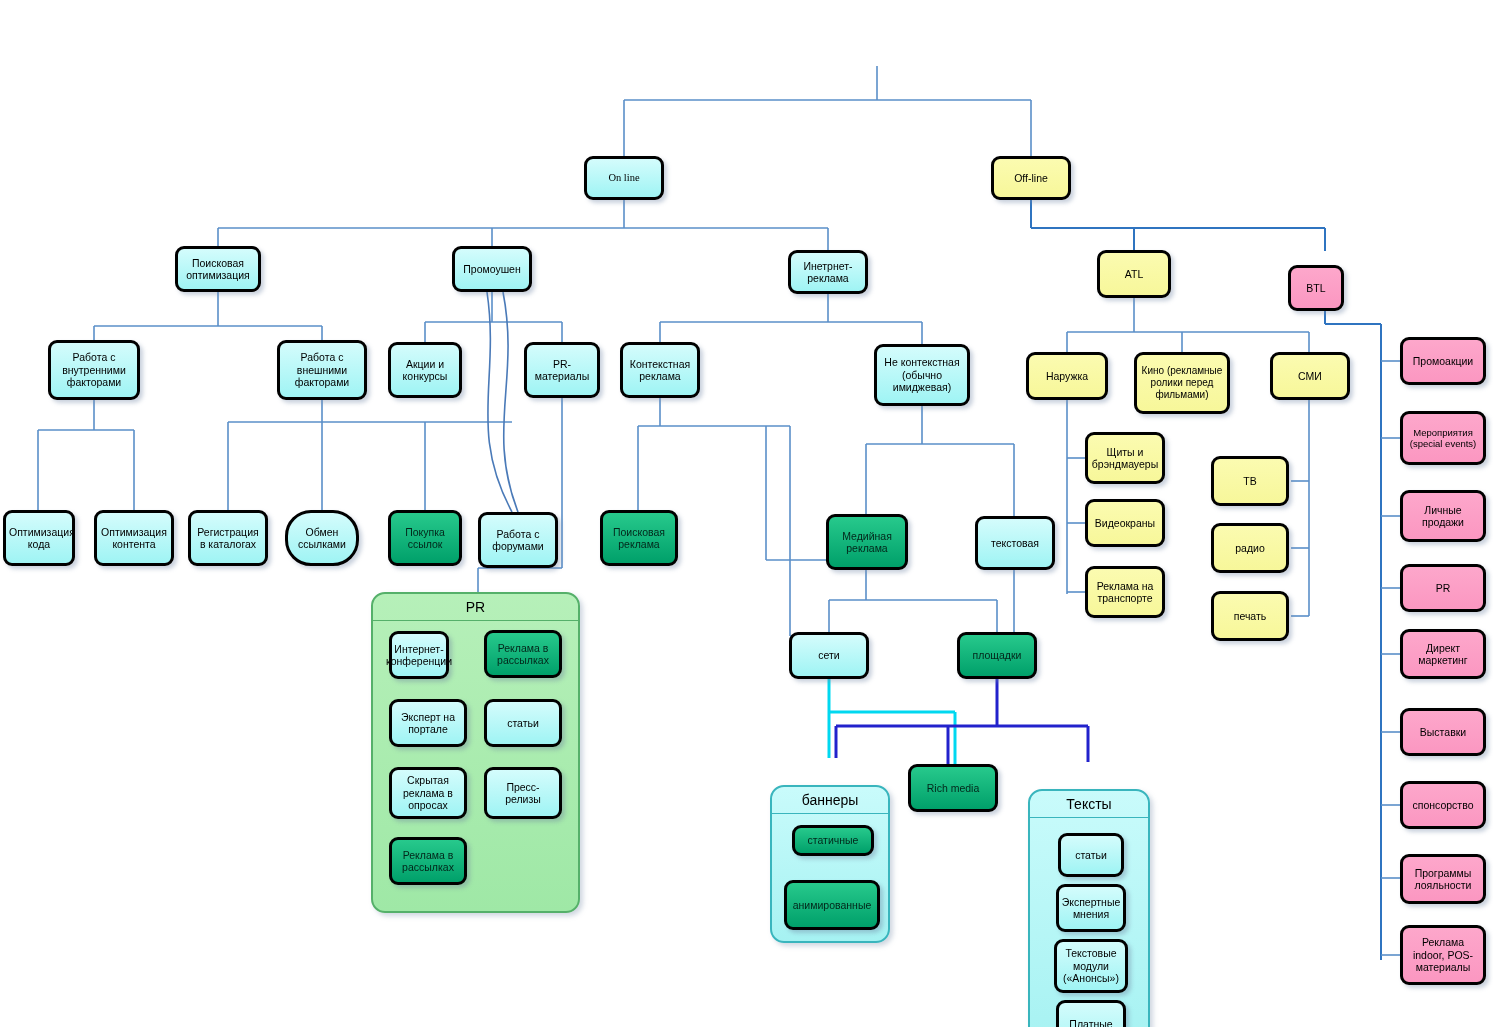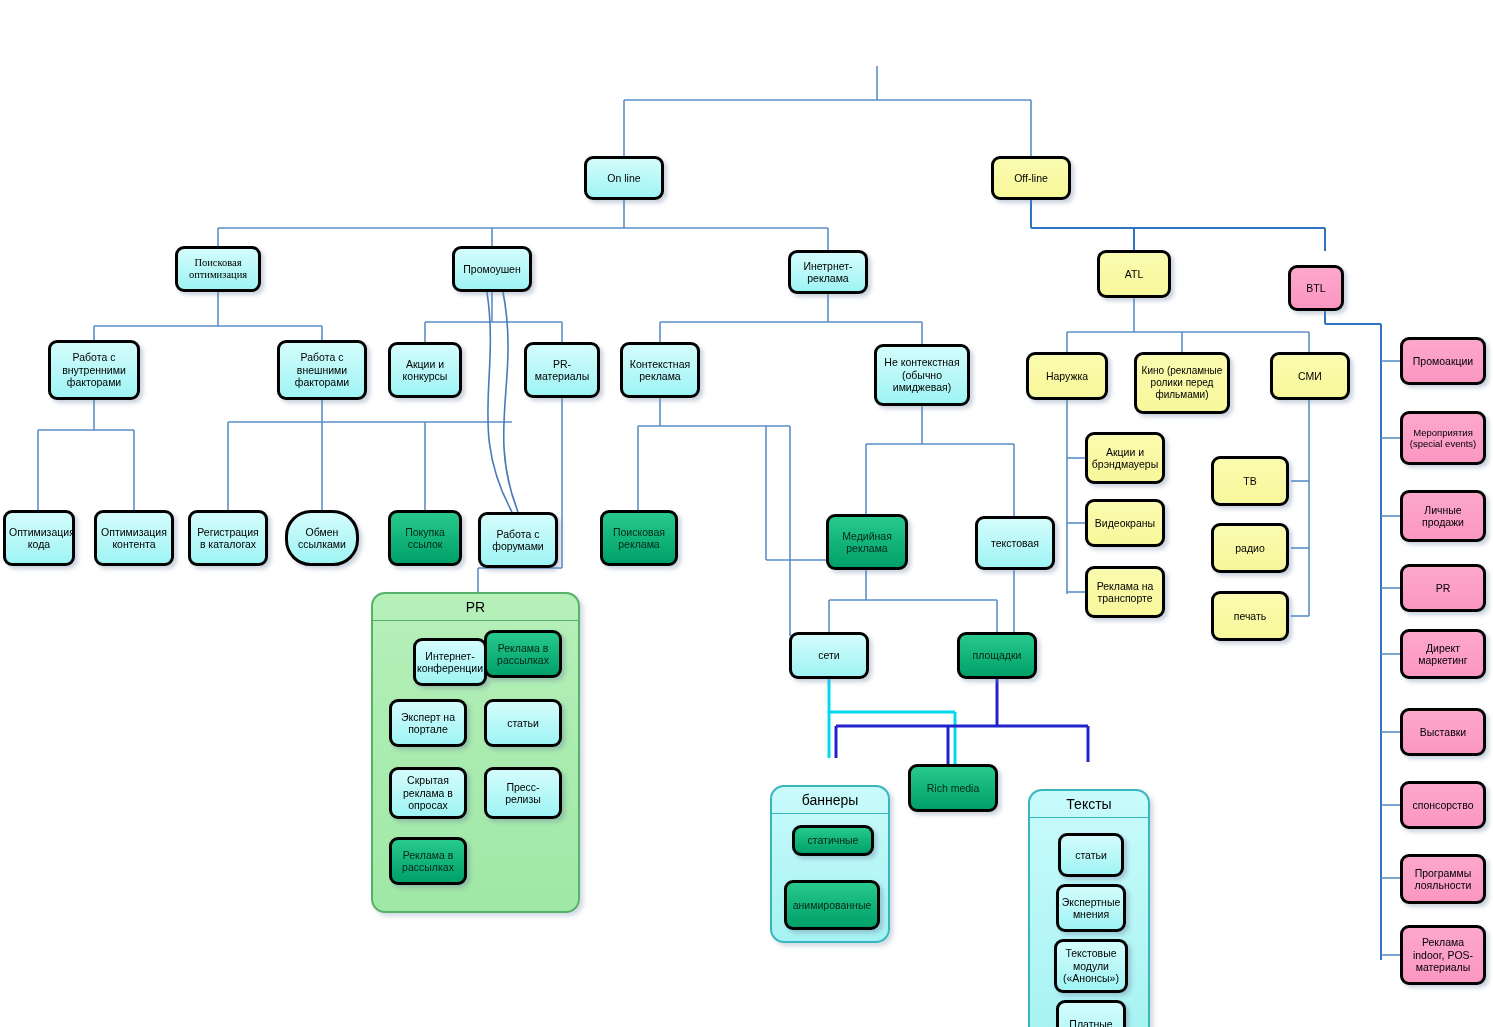--- a/index.html
+++ b/index.html
@@ -179,28 +179,28 @@
     <g fill="none" stroke="#2222cc" stroke-width="3">
       <path d="M997 679 L997 726"></path>
       <path d="M836 726 L1088 726"></path>
       <path d="M836 726 L836 758"></path>
       <path d="M948 726 L948 764"></path>
       <path d="M1088 726 L1088 762"></path>
     </g>
   </svg>
 
 
-  <div class="node c-cyan" style="left:584px;top:156px;width:80px;height:44px;">
+  <div class="node c-cyan" style="left:584px;top:156px;width:80px;height:44px;font-family:Liberation Serif, serif;">
     <span>On line</span>
   </div>
   <div class="node c-yellow" style="left:991px;top:156px;width:80px;height:44px;">
     <span>Off-line</span>
   </div>
 
-  <div class="node c-cyan" style="left:175px;top:246px;width:86px;height:46px;font-family:Liberation Serif, serif;">
+  <div class="node c-cyan" style="left:175px;top:246px;width:86px;height:46px;">
     <span>Поисковая оптимизация</span>
   </div>
   <div class="node c-cyan" style="left:452px;top:246px;width:80px;height:46px;">
     <span>Промоушен</span>
   </div>
   <div class="node c-cyan" style="left:788px;top:250px;width:80px;height:44px;">
     <span>Инетрнет-реклама</span>
   </div>
   <div class="node c-yellow" style="left:1097px;top:250px;width:74px;height:48px;">
     <span>ATL</span>
@@ -259,21 +259,21 @@
     <span>Поисковая реклама</span>
   </div>
   <div class="node c-green" style="left:826px;top:514px;width:82px;height:56px;">
     <span>Медийная реклама</span>
   </div>
   <div class="node c-cyan" style="left:975px;top:516px;width:80px;height:54px;">
     <span>текстовая</span>
   </div>
 
   <div class="node c-yellow" style="left:1085px;top:432px;width:80px;height:52px;">
-    <span>Акции и брэндмауеры</span>
+    <span>Щиты и брэндмауеры</span>
   </div>
   <div class="node c-yellow" style="left:1085px;top:499px;width:80px;height:48px;">
     <span>Видеокраны</span>
   </div>
   <div class="node c-yellow" style="left:1085px;top:566px;width:80px;height:52px;">
     <span>Реклама на транспорте</span>
   </div>
   <div class="node c-yellow" style="left:1211px;top:456px;width:78px;height:50px;">
     <span>ТВ</span>
   </div>
@@ -318,21 +318,21 @@
   <div class="node c-pink" style="left:1400px;top:854px;width:86px;height:50px;">
     <span>Программы лояльности</span>
     </div>
   <div class="node c-pink" style="left:1400px;top:925px;width:86px;height:60px;">
     <span>Реклама indoor, POS-материалы</span>
     </div>
 
   <div class="group g-pr" style="left:371px;top:592px;width:209px;height:321px;">
     <div class="g-title">PR</div>
 
-    <div class="inner c-cyan" style="left:16px;top:44px;width:74px;height:48px;margin-left:24px;">
+    <div class="inner c-cyan" style="left:16px;top:37px;width:60px;height:48px;">
       <span>Интернет-конференции</span>
       </div>
     <div class="inner c-green" style="left:111px;top:36px;width:78px;height:48px;">
       <span>Реклама в рассылках</span>
       </div>
     <div class="inner c-cyan" style="left:16px;top:105px;width:78px;height:48px;">
       <span>Эксперт на портале</span>
       </div>
     <div class="inner c-cyan" style="left:111px;top:105px;width:78px;height:48px;">
       <span>статьи</span>

